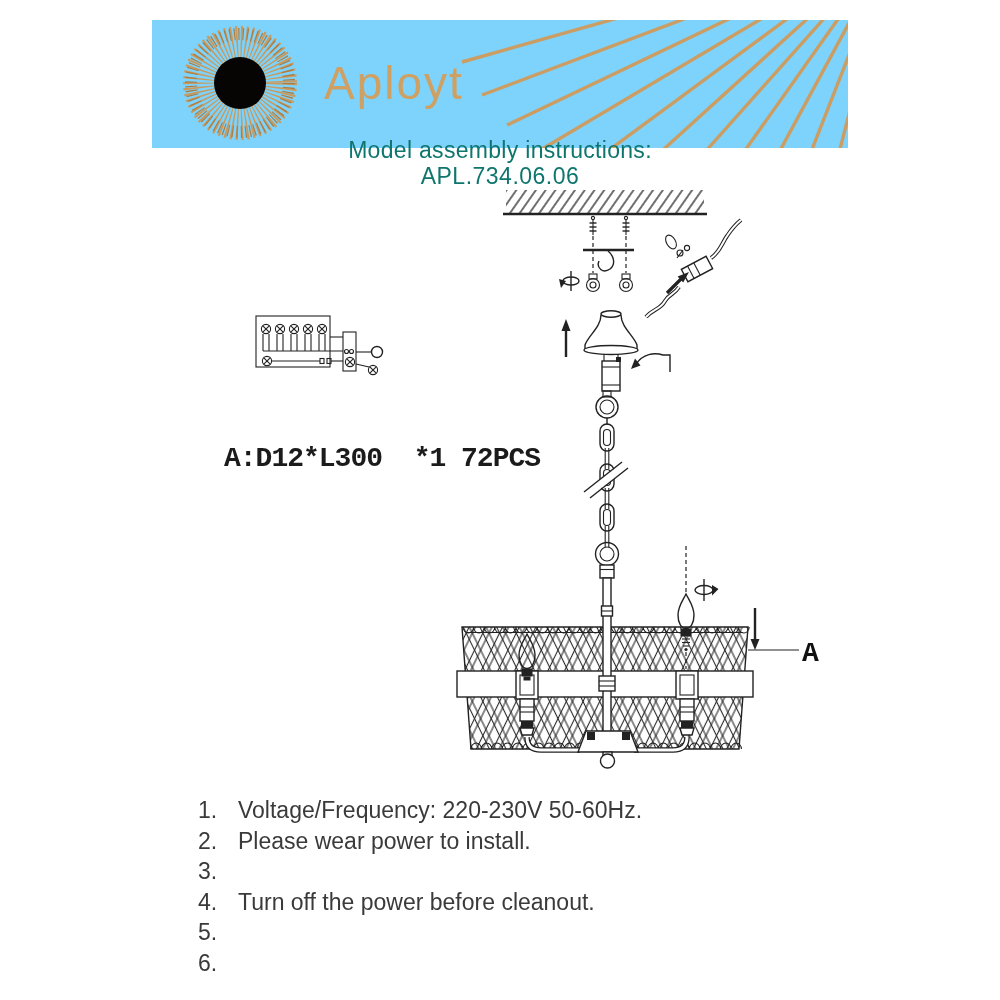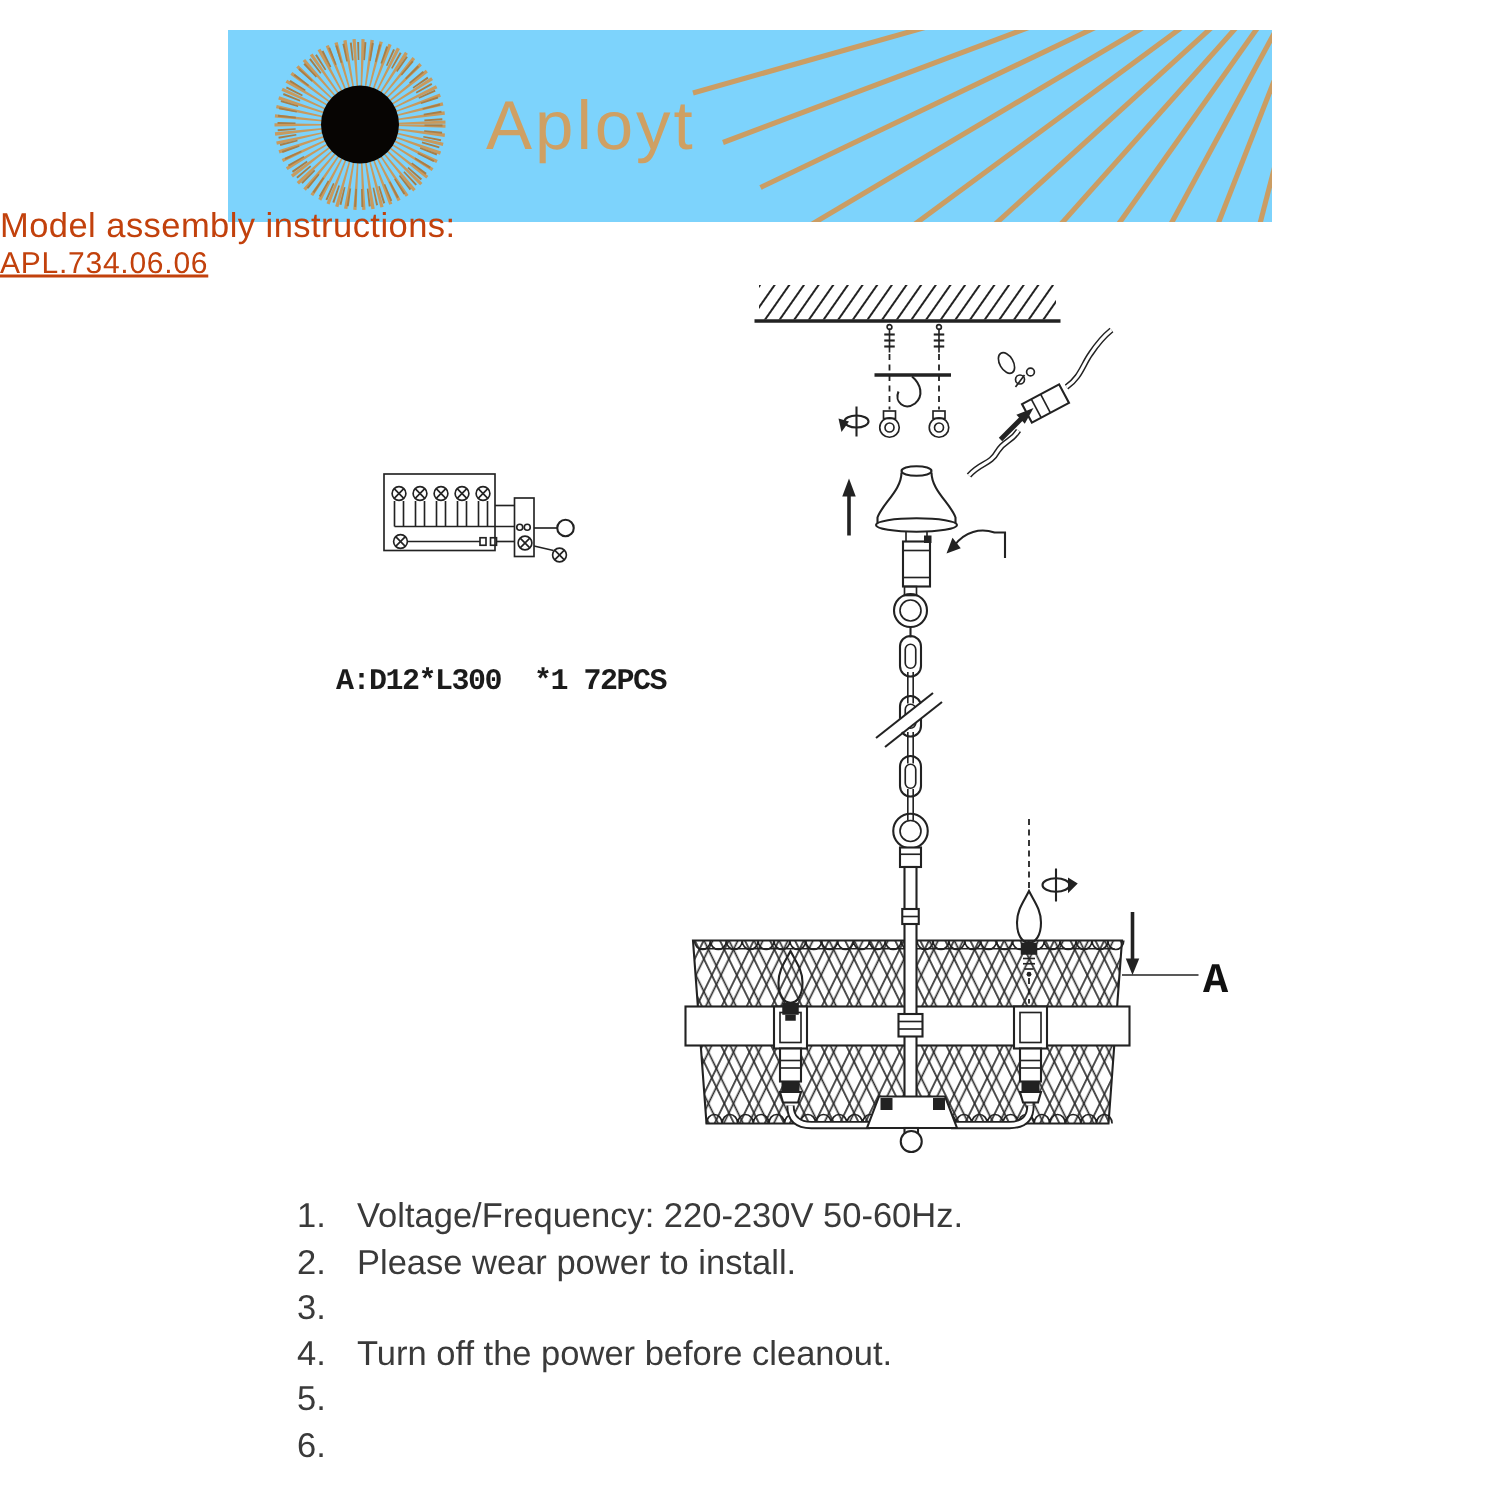--- a/index.html
+++ b/index.html
@@ -1,25 +1,25 @@
 <!DOCTYPE html>
 <html><head>
 <meta charset="utf-8">
 <style>
   html,body{margin:0;padding:0;}
   body{width:1000px;height:1000px;background:#ffffff;position:relative;
        font-family:"Liberation Sans",sans-serif;overflow:hidden;}
   .header{position:absolute;left:152px;top:0;width:696px;height:128px;background:#7dd3fc;margin-top:20px;}
   .header svg{position:absolute;left:0;top:0;}
   .brand-text{font-family:"Liberation Sans",sans-serif;font-weight:400;letter-spacing:2px;}
-  .title-block{position:absolute;left:0;top:137px;width:1000px;color:#c2410c;}
+  .title-block{position:absolute;left:0;top:137px;width:1000px;text-align:center;color:#0f766e;}
   .title-line1{font-size:23px;line-height:26px;font-weight:500;letter-spacing:.3px;}
-  .title-line2{font-size:20px;line-height:26px;font-weight:500;letter-spacing:.5px;text-decoration:underline;}
+  .title-line2{font-size:23px;line-height:26px;font-weight:500;letter-spacing:.5px;}
   .part-label{position:absolute;left:224px;top:443px;font-family:"Liberation Mono",monospace;
-              font-weight:700;font-size:20px;letter-spacing:-1px;color:#1b1b1b;white-space:pre;}
+              font-weight:700;font-size:28px;letter-spacing:-1px;color:#1b1b1b;white-space:pre;}
   .drawing{position:absolute;left:0;top:0;width:1000px;height:1000px;}
   .instructions{position:absolute;left:198px;top:795px;width:680px;}
   .inst-row{display:flex;font-size:23px;line-height:30.5px;color:#3a3a3a;}
   .inst-num{width:34px;flex:none;}
   .inst-text{margin-left:6px;white-space:nowrap;text-align:right;}
   
   .ln{stroke:#222;fill:none;stroke-width:1.4;}
   .ln1{stroke:#222;fill:none;stroke-width:1.1;}
   .lnb{stroke:#222;fill:none;stroke-width:2.4;}
   .fil{fill:#222;stroke:none;}

